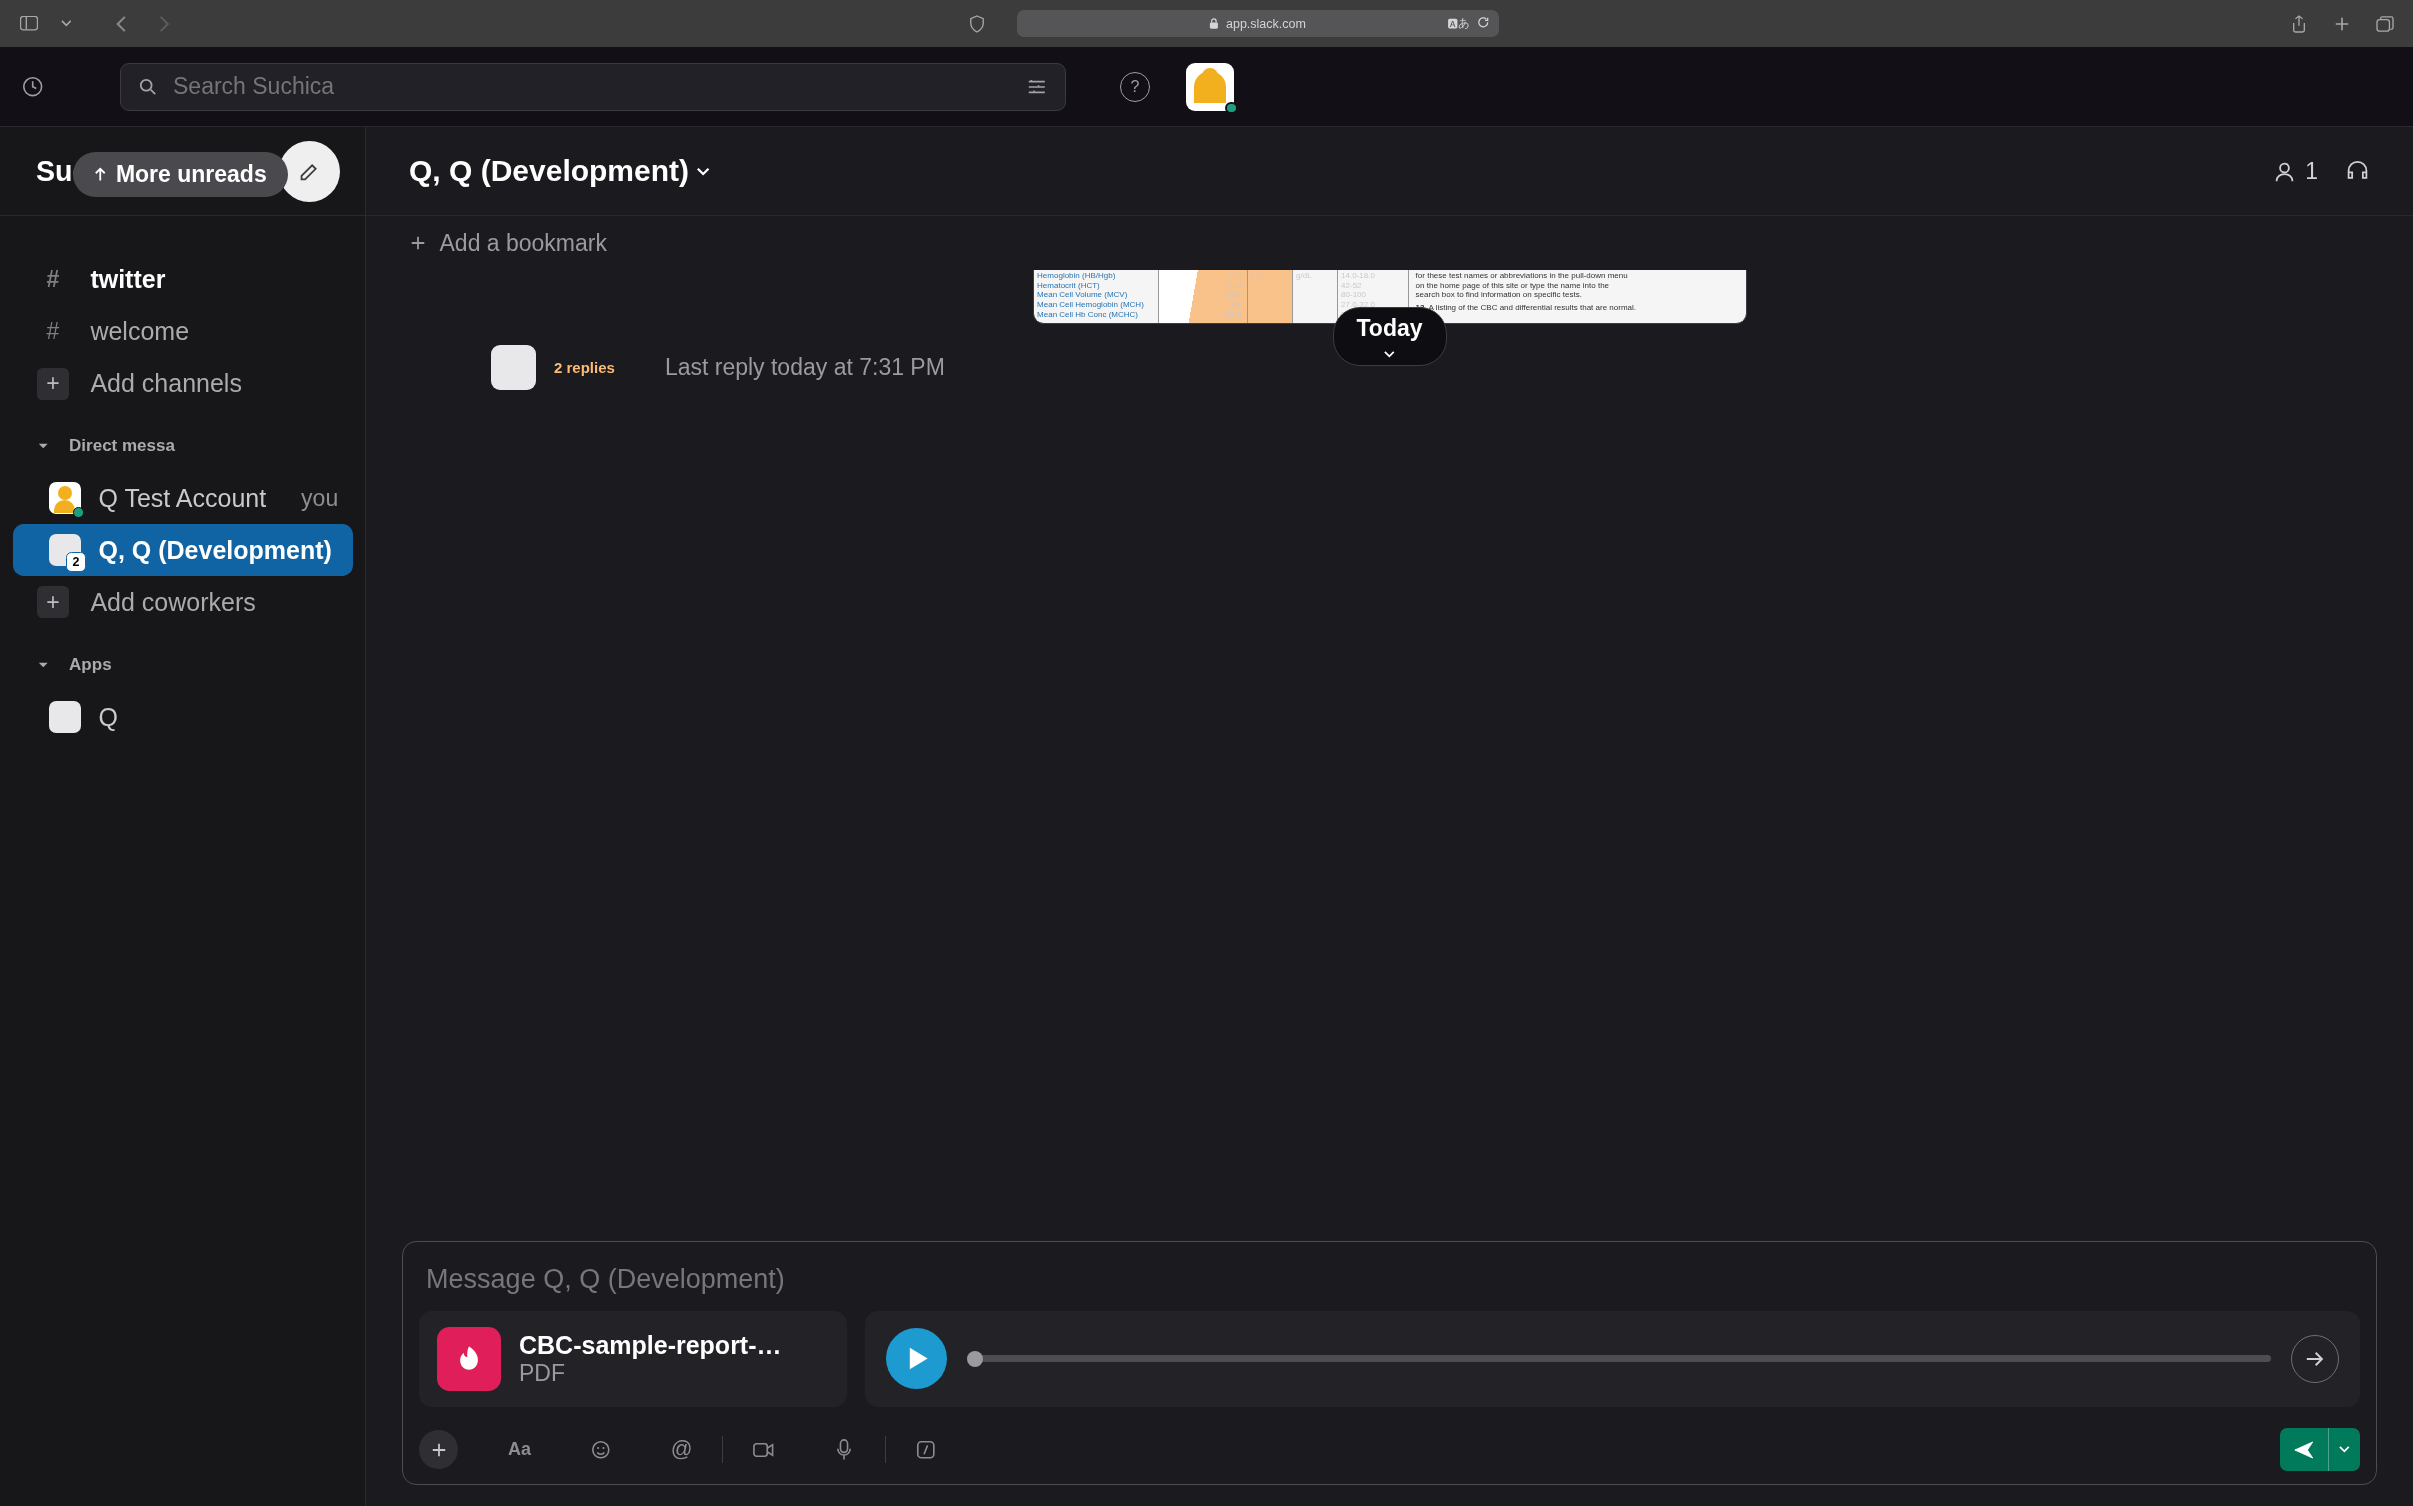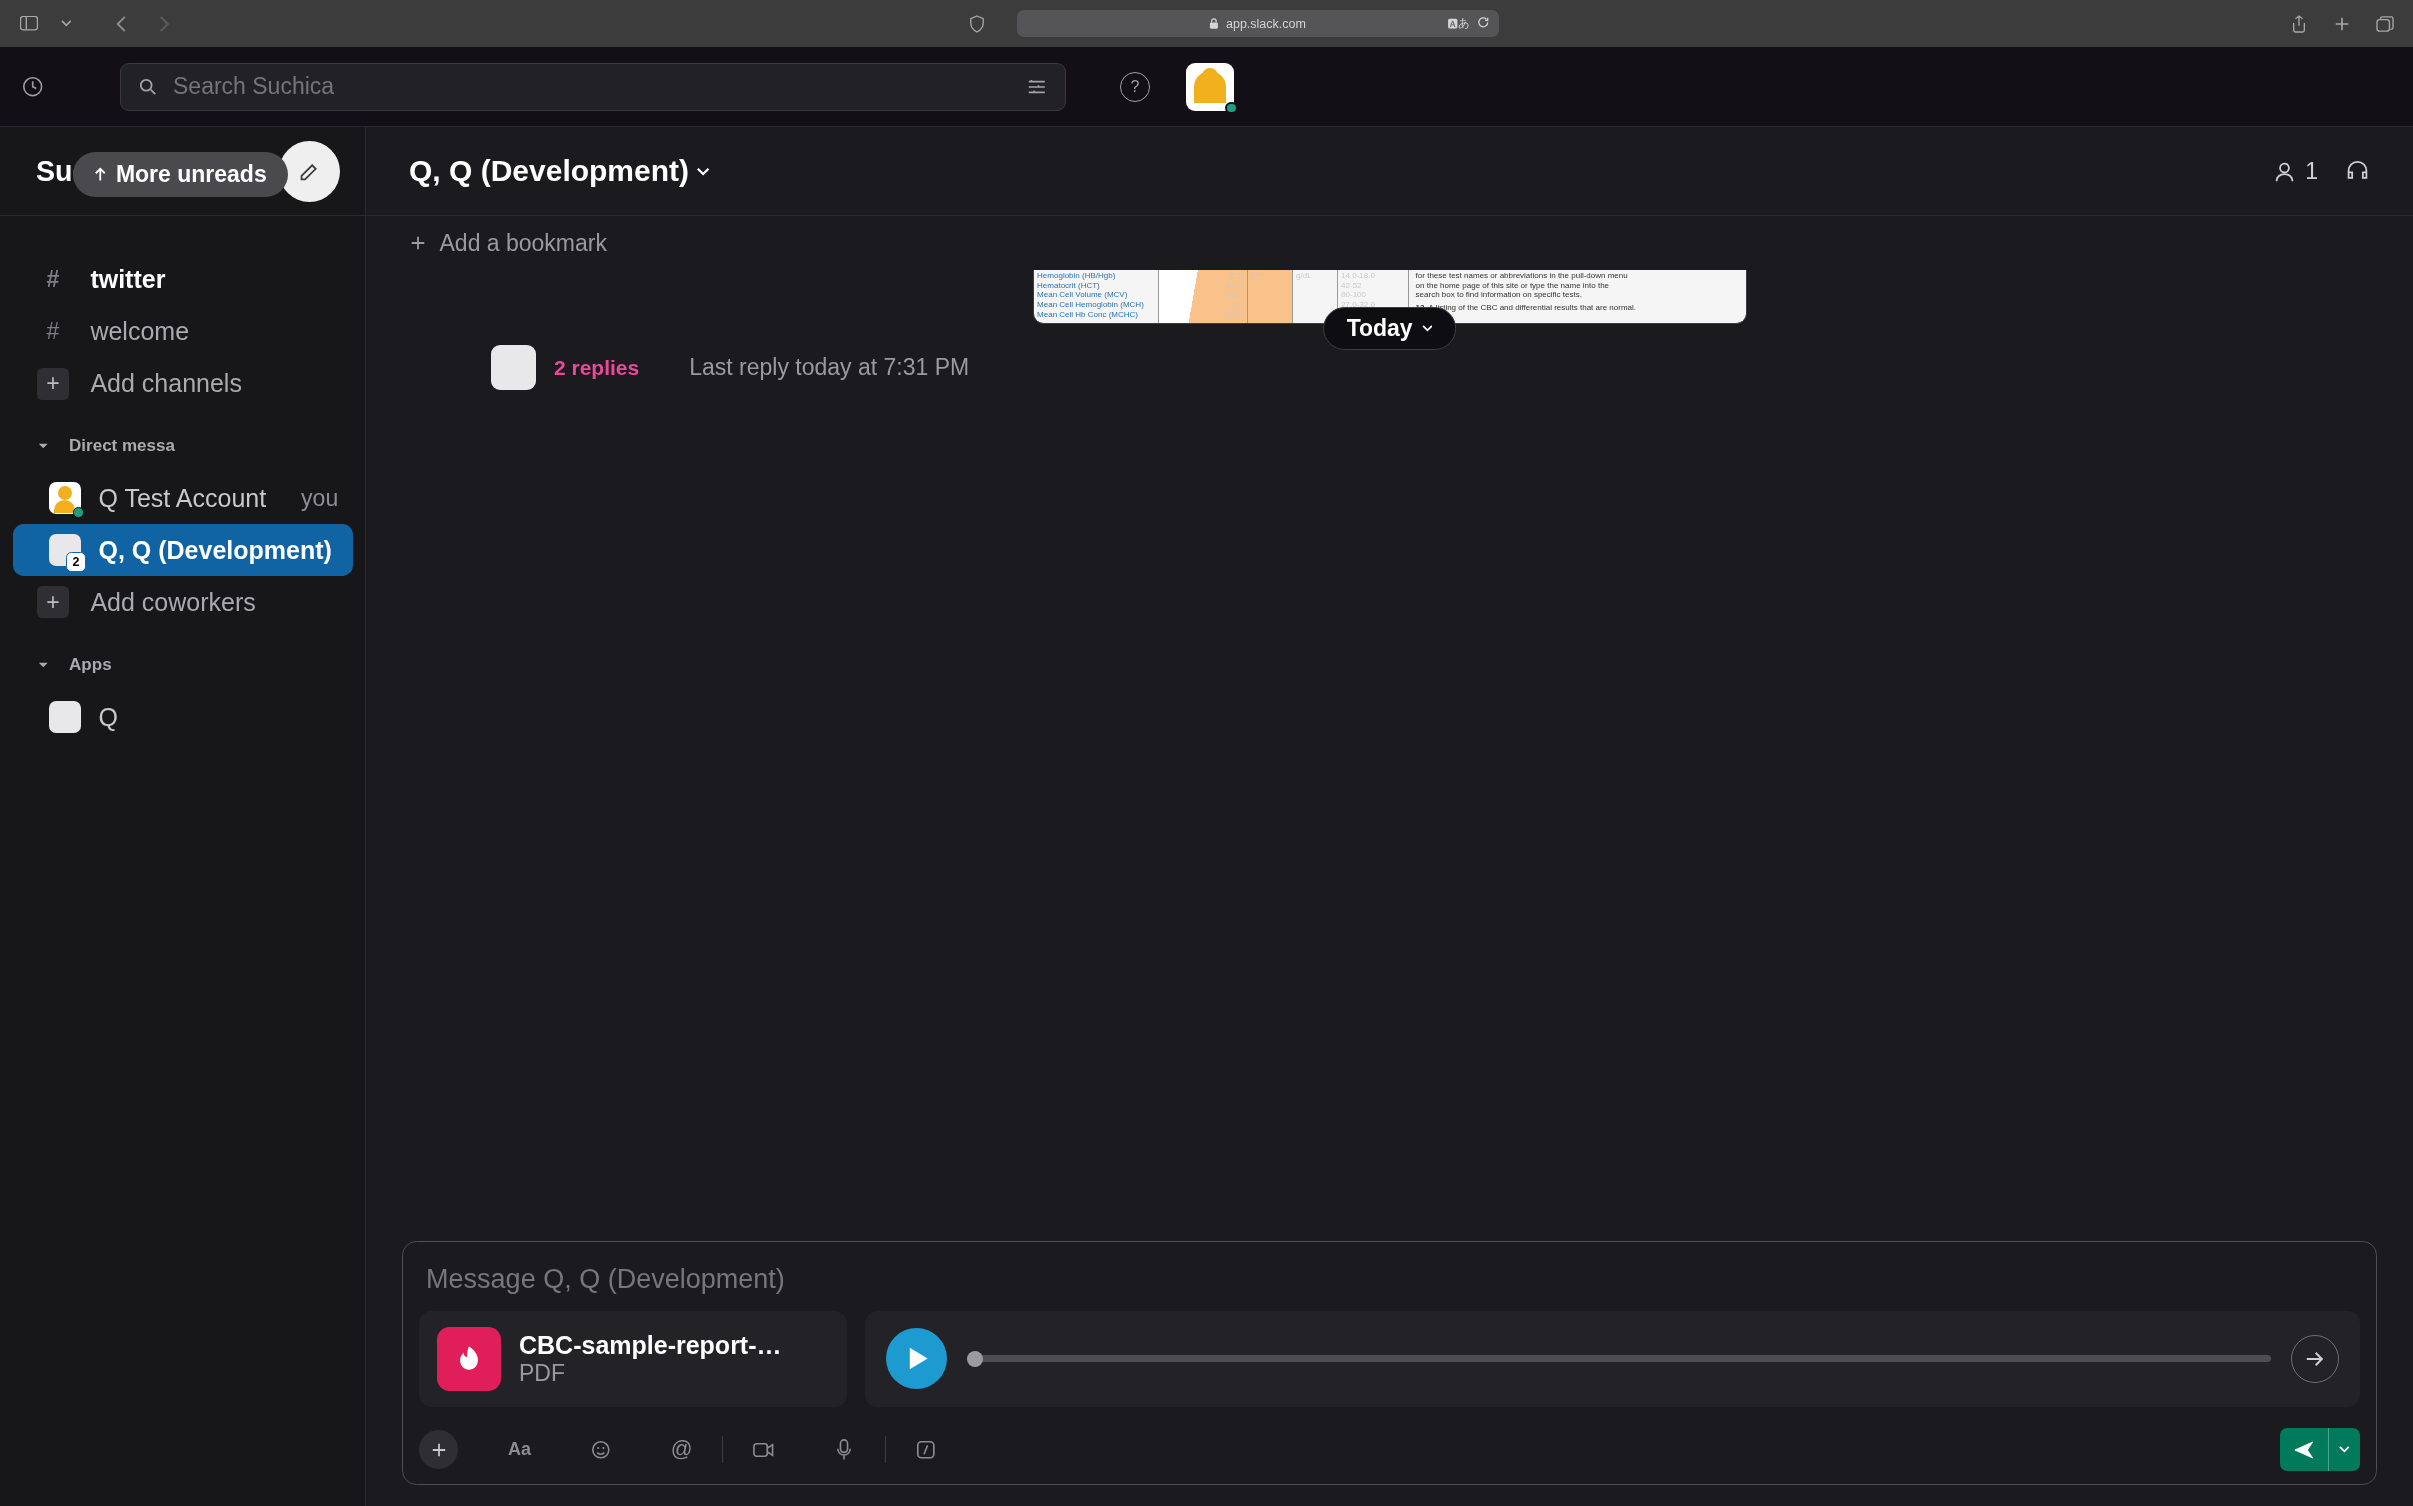--- a/index.html
+++ b/index.html
@@ -55,25 +55,25 @@
 
   
   .main { flex: 1; background: #1b1a1e; display: flex; flex-direction: column; min-width: 0; }
   .ch-header { height: 89px; display: flex; align-items: center; padding: 0 43px; border-bottom: 0.9px solid #2a292d; }
   .ch-title { color: #fff; font-size: 30px; font-weight: 800; display: flex; align-items: center; gap: 7.1px; }
   .member-count { margin-left: auto; display: flex; align-items: center; gap: 9px; color: #d1d0d4; font-size: 23px; margin-right: 27px; }
   .headphones { color: #d1d0d4; }
   .bookmark-row { height: 54px; display: flex; align-items: center; padding: 0 43px; color: #9b9a9e; font-size: 23px; gap: 12.5px; }
 
   .messages { flex: 1; position: relative; padding: 0 36px; min-height: 0; }
-  .today-pill { position: absolute; top: 37px; left: 50%; transform: translateX(-50%); background: #0e0d12; border: 0.9px solid #3d3c40; border-radius: 27px; padding: 7.1px 23px; color: #fff; font-size: 23px; font-weight: 600; display: flex; align-items: center; gap: 9px; z-index: 3; }
+  .today-pill { position: absolute; top: 37px; left: 50%; transform: translateX(-50%); background: #0e0d12; border: 0.9px solid #3d3c40; border-radius: 27px; padding: 7.1px 23px; color: #fff; font-size: 23px; font-weight: 600; display: flex; align-items: center; gap: 9px; z-index: 3; flex-direction: column; }
   .msg-img { margin: 0 auto; width: 714px; height: 54px; background: #f5f5f5; border-radius: 0 0 10.7px 10.7px; border: 0.9px solid #3d3c40; border-top: none; overflow: hidden; position: relative; }
   .msg-thread { display: flex; align-items: center; gap: 18px; margin-top: 21.4px; padding-left: 89px; }
   .thread-avatar { width: 45px; height: 45px; border-radius: 9px; background: #e8e8ea; }
-  .reply-link { color: #ec4899; font-size: 21px; font-weight: 600; }
+  .reply-link { color: #fdba74; font-size: 15px; font-weight: 600; }
   .reply-meta { color: #9b9a9e; font-size: 23px; margin-left: 32px; }
 
   
   .composer-wrap { padding: 18px 36px 21.4px; }
   .composer { border: 0.9px solid #4e4d52; border-radius: 14.3px; background: #1b1a1e; padding: 12.5px 16px; }
   .composer-input { font-size: 27px; color: #77767a; padding: 9px 7.1px 16px; outline: none; }
   .attachments-row { display: flex; gap: 18px; margin-bottom: 12.5px; }
   .attach-card { flex: 1; max-width: 428px; background: #232226; border-radius: 12.5px; padding: 16px 18px; display: flex; align-items: center; gap: 18px; }
   .pdf-icon { width: 64px; height: 64px; background: #e01e5a; border-radius: 12.5px; display: flex; align-items: center; justify-content: center; }
   .attach-name { color: #fff; font-size: 25px; font-weight: 700; }

